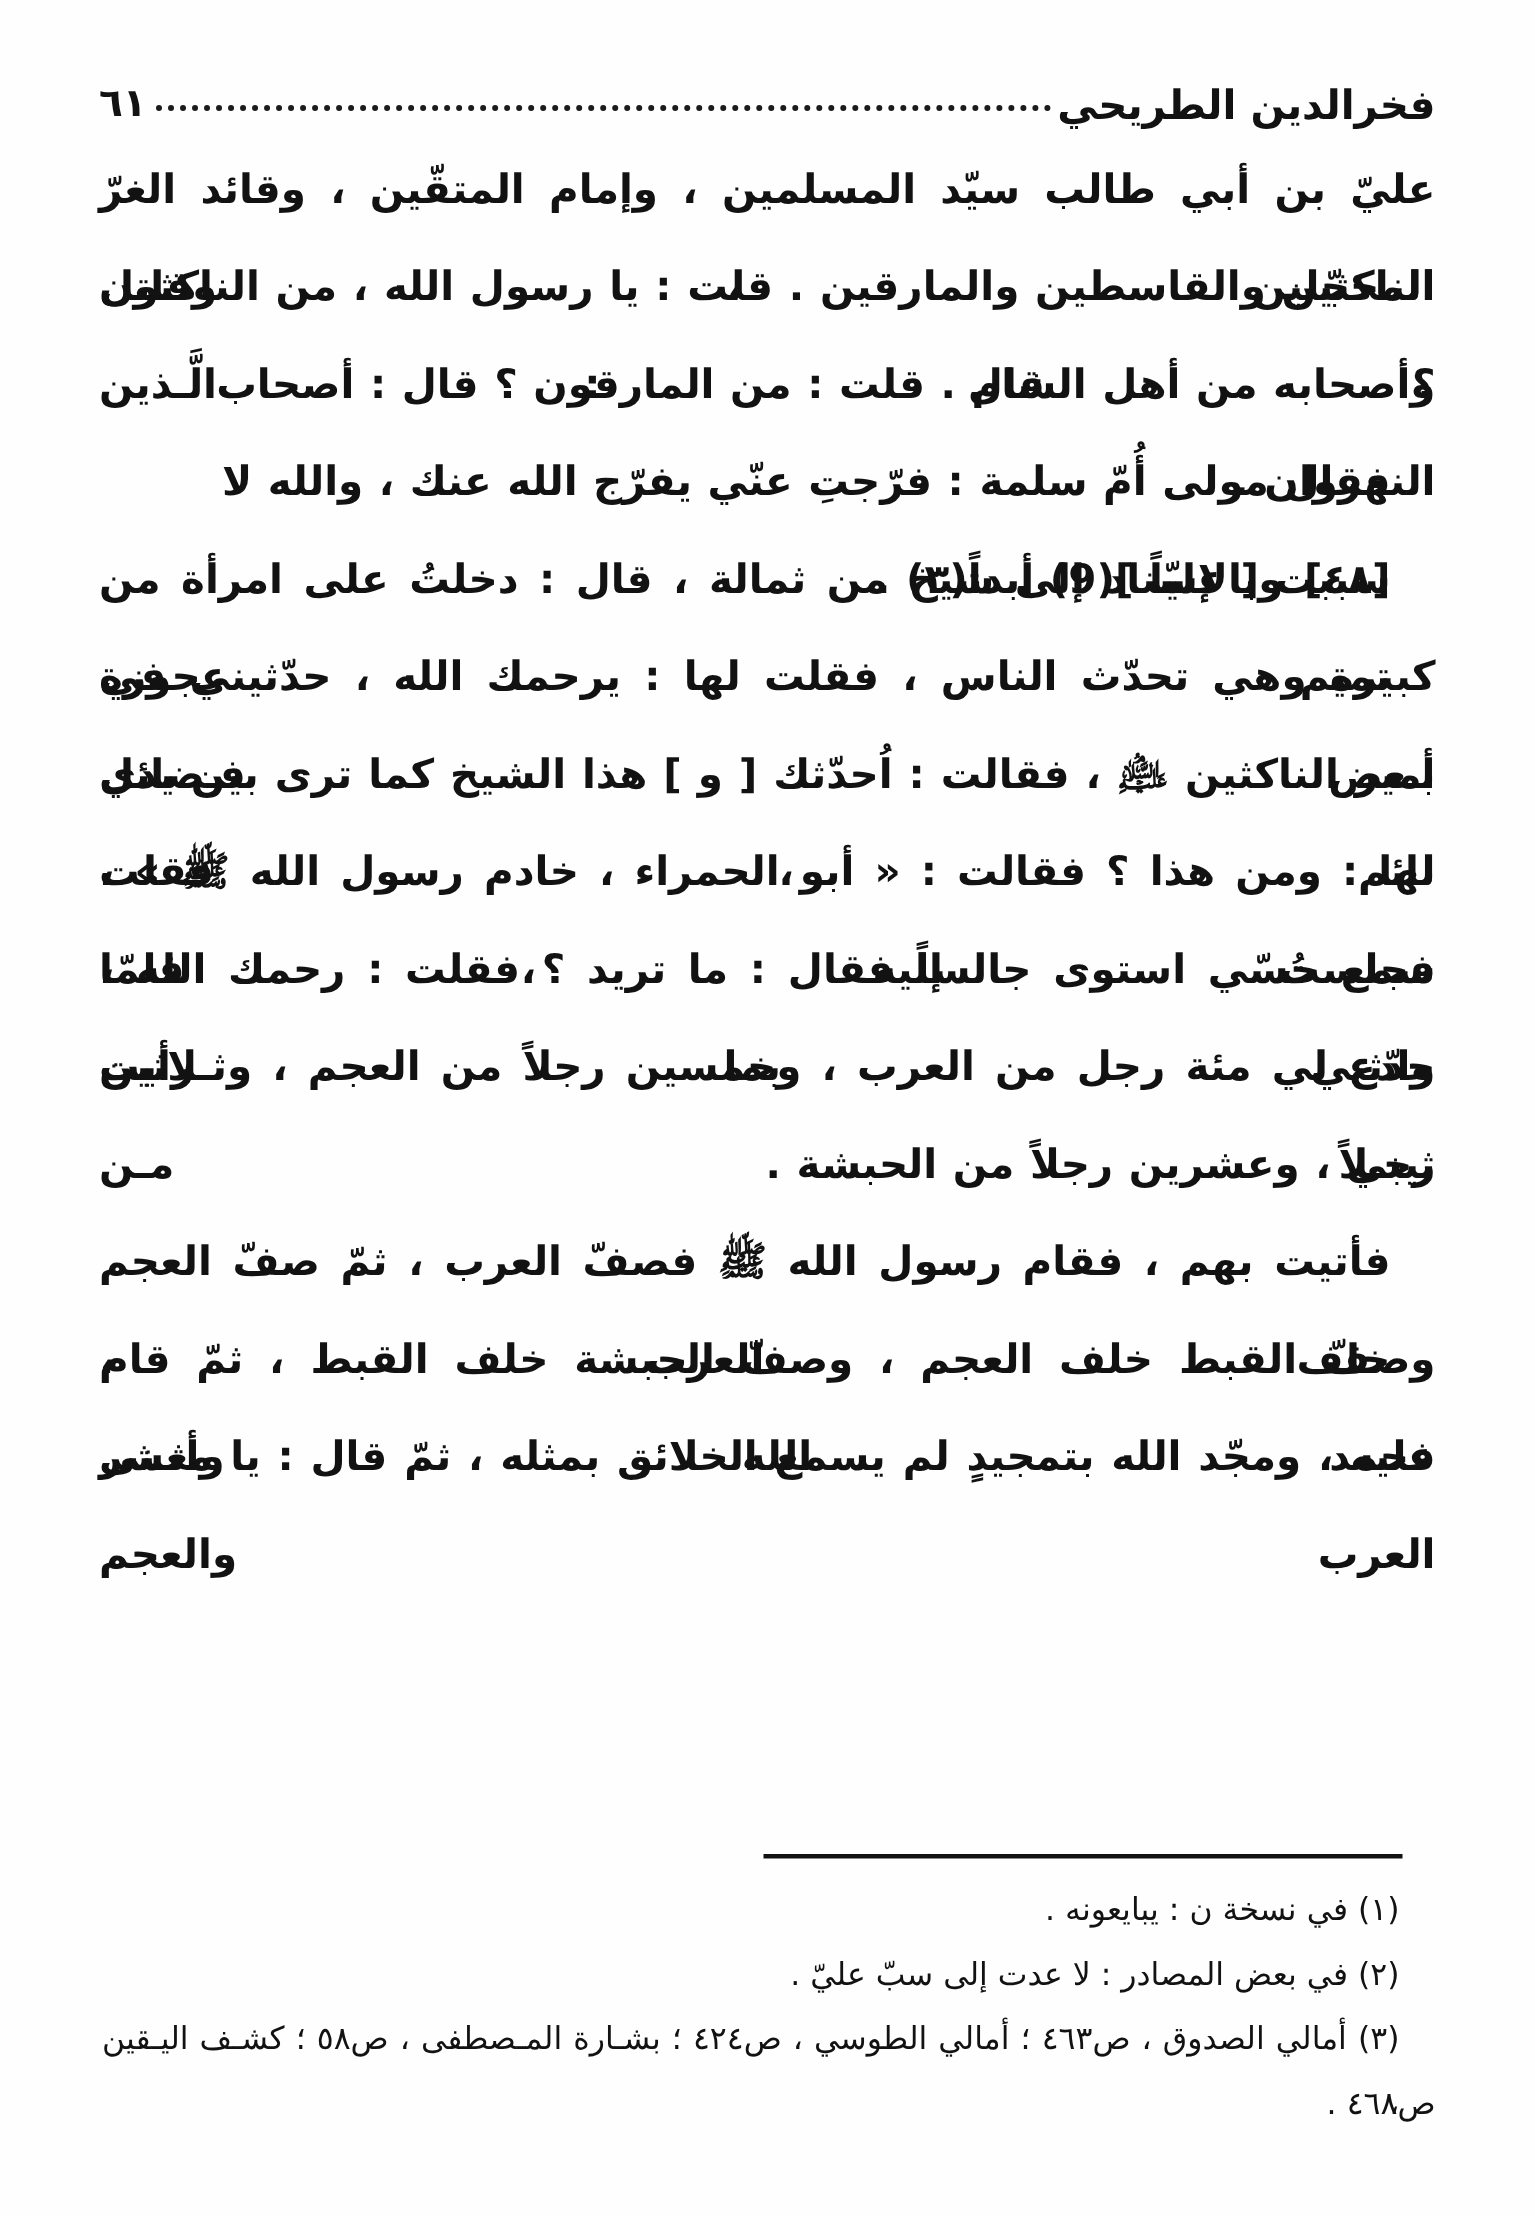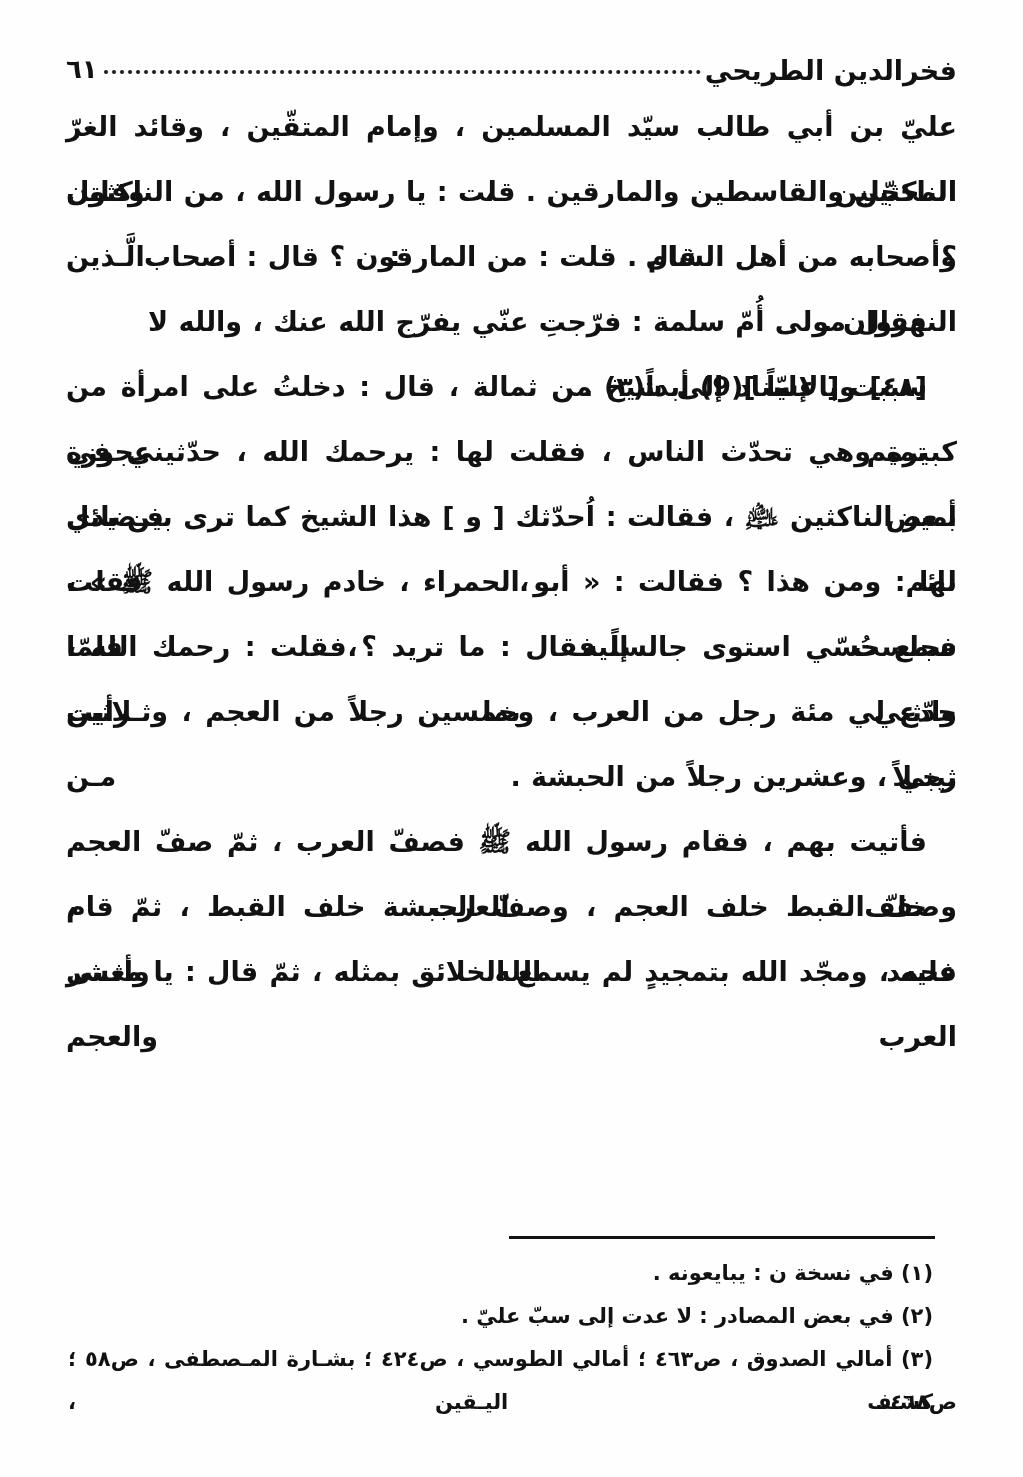--- a/index.html
+++ b/index.html
@@ -74,21 +74,21 @@
     width: 426px;
     height: 0;
     border-top: 3px solid #121212;
   }
   .footnotes {
     position: absolute;
     top: 1252px;
     right: 66px;
     left: 66px;
     font-size: 21px;
-    font-weight: bold;
+    font-weight: normal;
     line-height: 43px;
     text-align: right;
   }
   .fn-line {
     height: 43px;
   }
   .fn-first {
     padding-right: 24px;
   }
   .fn-just {

